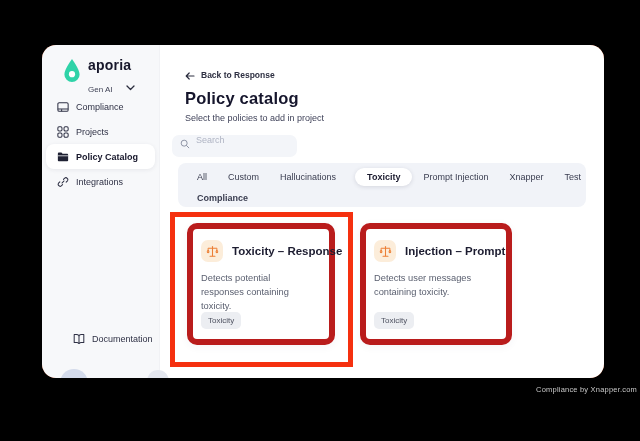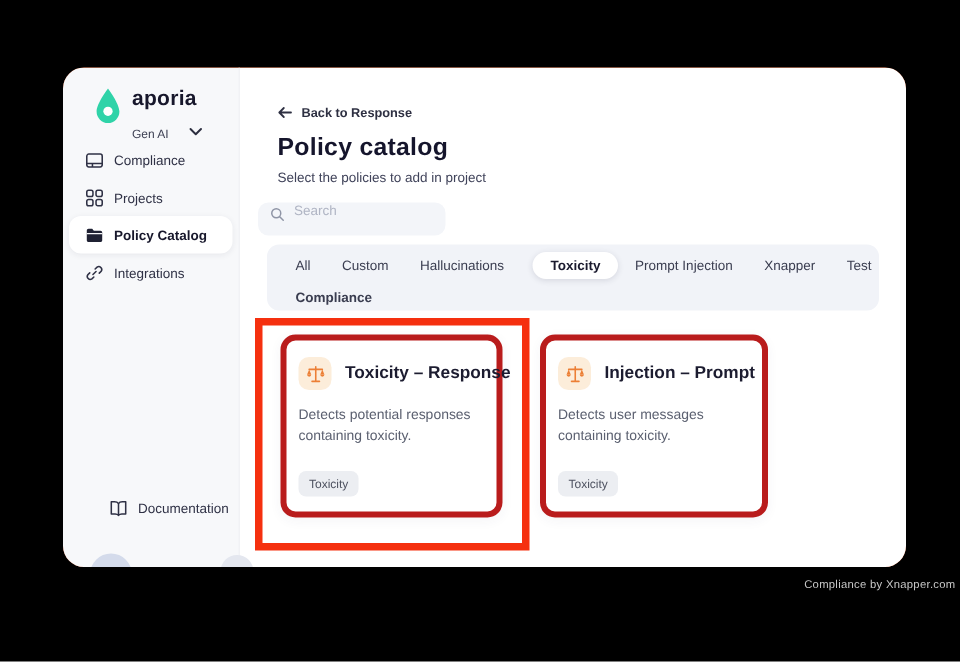--- a/index.html
+++ b/index.html
@@ -85,21 +85,21 @@
   }
   .tab.active {
     background:#ffffff; border-radius:999px; padding:4px 12px; margin-left:-2px; margin-right:11px;
     font-weight:700; color:#1a1a2e; box-shadow:0 1px 4px rgba(40,40,70,.14);
   }
   .tabs-row2 { margin-top:1px;font-weight:bold; }
 
   
   .card {
     position:absolute; top:178px; height:122px; background:#fff;
-    border:4px solid #b91c1c; border-radius:10px;
+    border:6px solid #b91c1c; border-radius:10px;
     box-shadow:0 2px 8px rgba(50,50,90,.05);
     padding:11px 10px 10px 8px; cursor:pointer;
   }
   .card-1 { left:27px; width:148px; }
   .card-2 { left:200px; width:152px; }
   .card-head { display:flex; align-items:center; }
   .card-icon {
     width:22px; height:22px; border-radius:7px; background:#fcedda;
     display:flex; align-items:center; justify-content:center; flex:0 0 22px;
   }

